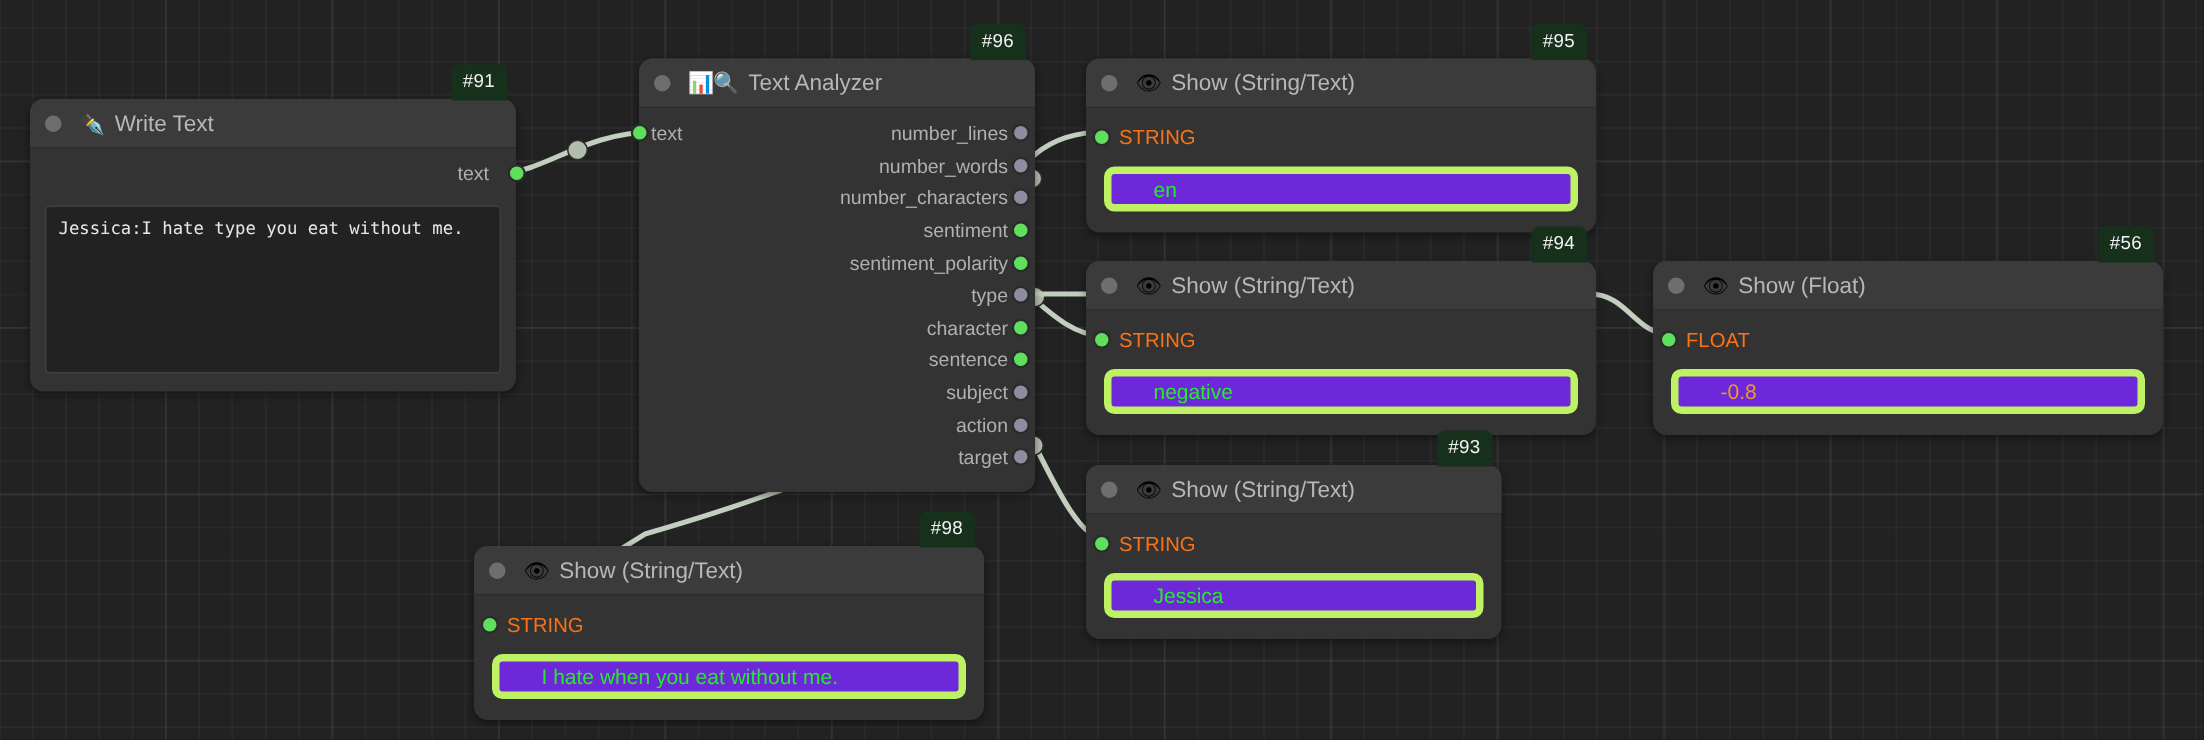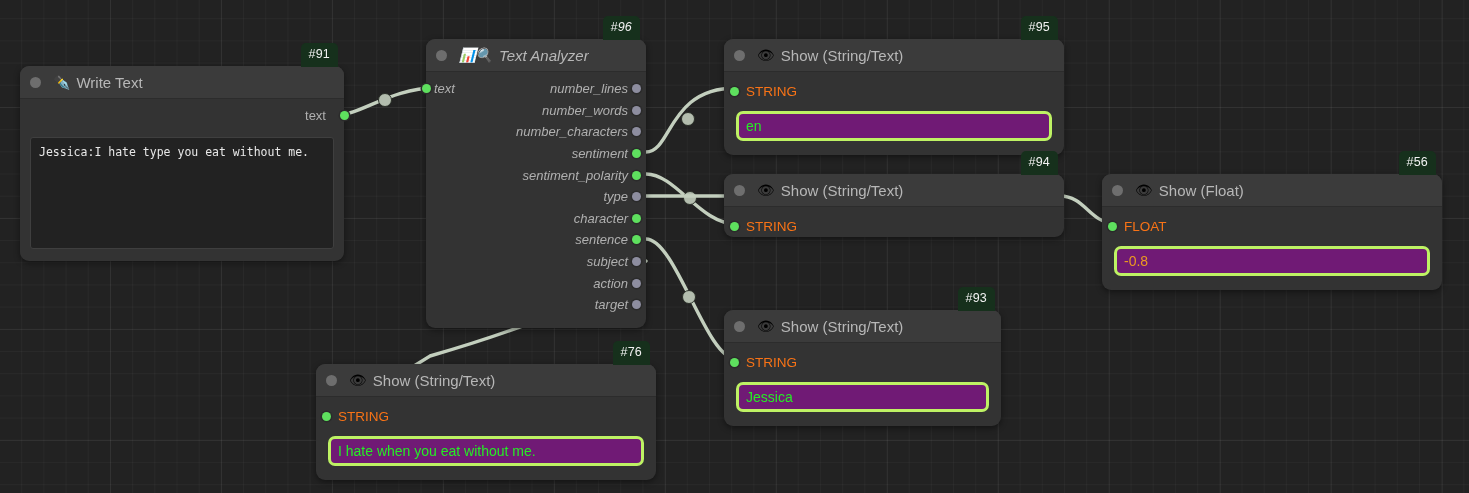--- a/index.html
+++ b/index.html
@@ -144,27 +144,27 @@
     font-family: "DejaVu Sans Mono", "Liberation Mono", monospace;
     font-size: 11.5px;
     line-height: 1.35;
     white-space: pre-wrap;
     word-break: break-word;
   }
 
   
   .value-field {
     margin: 9px 12px 14px 12px;
-    background: #701a75;
-    border: 3px solid #bef264;
+    background: #6d28d9;
+    border: 5px solid #bef264;
     border-radius: 7px;
     height: 30px;
     display: flex;
     align-items: center;
-    padding: 0 7px;
+    padding: 0 28px;
     box-sizing: border-box;
     overflow: hidden;
   }
   .value-text {
     font-size: 14px;
     white-space: nowrap;
     overflow: hidden;
     text-overflow: ellipsis;
   }
   .value-text.str   { color: #25ec25; }
@@ -214,21 +214,21 @@
       <div class="port-row out" style="margin-top:6px; padding-right:10px;">
         <span class="port-label out-label">text</span>
         <span class="dot green right"></span>
       </div>
       <div class="textarea-box">
         <div class="textarea-text">Jessica:I hate type you eat without me.</div>
       </div>
     </div>
   </div>
 
-  <div class="node" style="left:426px; top:39px; width:220px;font-style:italic;">
+  <div class="node" style="left:426px; top:39px; width:264px;">
     <div class="node-id">#96</div>
     <div class="node-header">
       <span class="collapse-dot"></span>
       <span class="node-icon">📊🔍</span>
       <span class="node-title">Text Analyzer</span>
     </div>
     <div class="node-body" style="padding:6px 10px 12px 0; position:relative;">
 
       <div class="port-row" style="position:absolute; left:0; top:6px; width:100%;">
         <span class="dot green left"></span>
@@ -305,20 +305,23 @@
     <div class="node-header">
       <span class="collapse-dot"></span>
       <span class="node-icon">👁</span>
       <span class="node-title">Show (String/Text)</span>
     </div>
     <div class="node-body">
       <div class="show-port">
         <span class="dot green left" style="left:6px;"></span>
         <span class="port-label" style="margin-left:22px;">STRING</span>
       </div>
+      <div class="value-field">
+        <span class="value-text str">negative</span>
+      </div>
     </div>
   </div>
 
   <div class="node" style="left:724px; top:310px; width:277px;">
     <div class="node-id">#93</div>
     <div class="node-header">
       <span class="collapse-dot"></span>
       <span class="node-icon">👁</span>
       <span class="node-title">Show (String/Text)</span>
     </div>
@@ -345,21 +348,21 @@
         <span class="dot green left" style="left:6px;"></span>
         <span class="port-label" style="margin-left:22px;">FLOAT</span>
       </div>
       <div class="value-field">
         <span class="value-text float">-0.8</span>
       </div>
     </div>
   </div>
 
   <div class="node" style="left:316px; top:364px; width:340px;">
-    <div class="node-id">#76</div>
+    <div class="node-id">#98</div>
     <div class="node-header">
       <span class="collapse-dot"></span>
       <span class="node-icon">👁</span>
       <span class="node-title">Show (String/Text)</span>
     </div>
     <div class="node-body">
       <div class="show-port">
         <span class="dot green left" style="left:6px;"></span>
         <span class="port-label" style="margin-left:22px;">STRING</span>
       </div>

